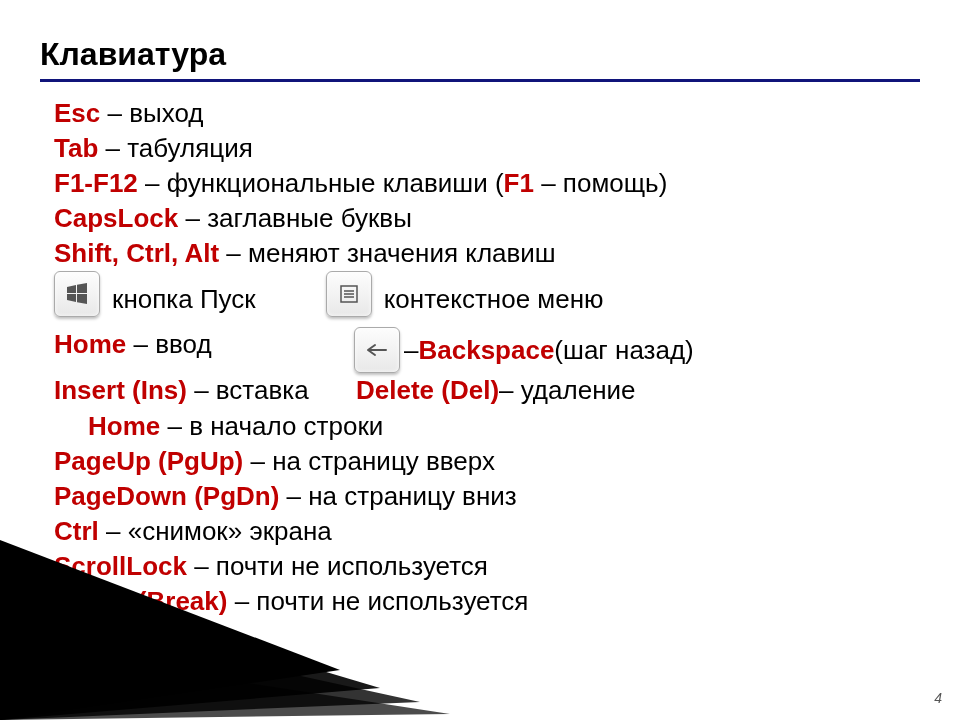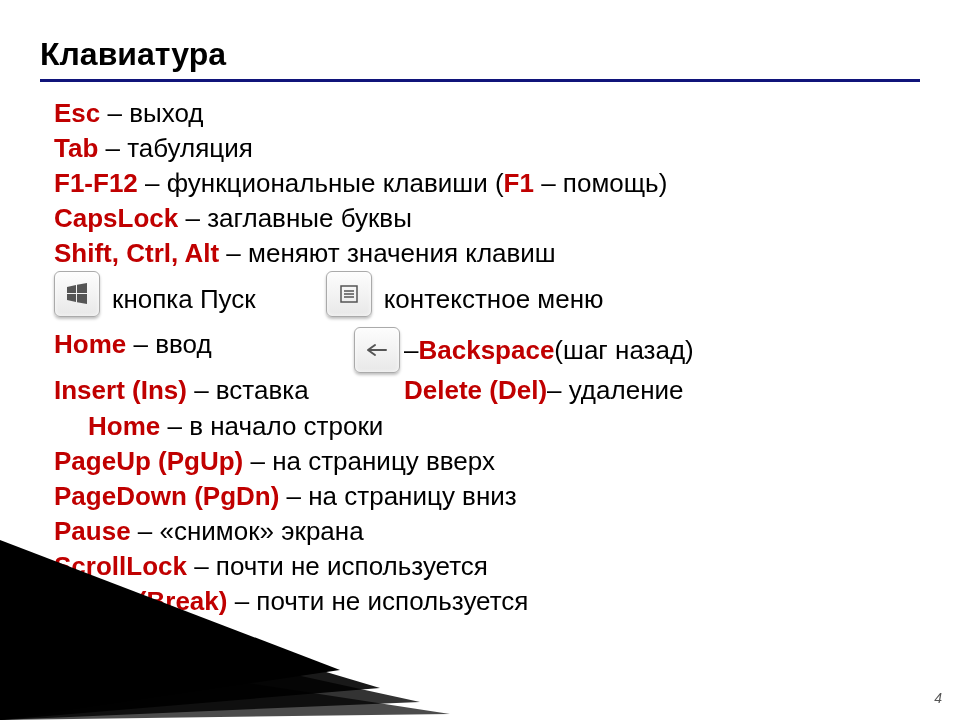--- a/index.html
+++ b/index.html
@@ -142,42 +142,42 @@
         <span> – </span>
           <span class="key">Backspace</span>
           <span> (шаг назад)</span>
       </div>
     </div>
 
     <div class="col2">
       <div class="left">
         <span class="key">Insert (Ins)</span><span> – вставка</span>
       </div>
-      <div class="right" style="padding-left:2px;margin-left:48px;">
+      <div class="right" style="padding-left:2px;">
         <span class="key">Delete (Del)</span>
           <span> – удаление</span>
       </div>
     </div>
 
     <div class="col2">
       <div class="left" style="width:310px;margin-left:34px;">
         <span class="key">Home</span><span> – в начало строки</span>
       </div>
     </div>
 
     <div>
       <span class="key">PageUp (PgUp)</span><span> – на страницу вверх</span>
     </div>
 
     <div>
       <span class="key">PageDown (PgDn)</span><span> – на страницу вниз</span>
     </div>
 
     <div>
-      <span class="key">Pause</span><span> – «снимок» экрана</span>
+      <span class="key">Ctrl</span><span> – «снимок» экрана</span>
     </div>
 
     <div>
       <span class="key">ScrollLock</span><span> – почти не используется</span>
     </div>
 
     <div>
       <span class="key">Pause (Break)</span><span> – почти не используется</span>
     </div>
 

